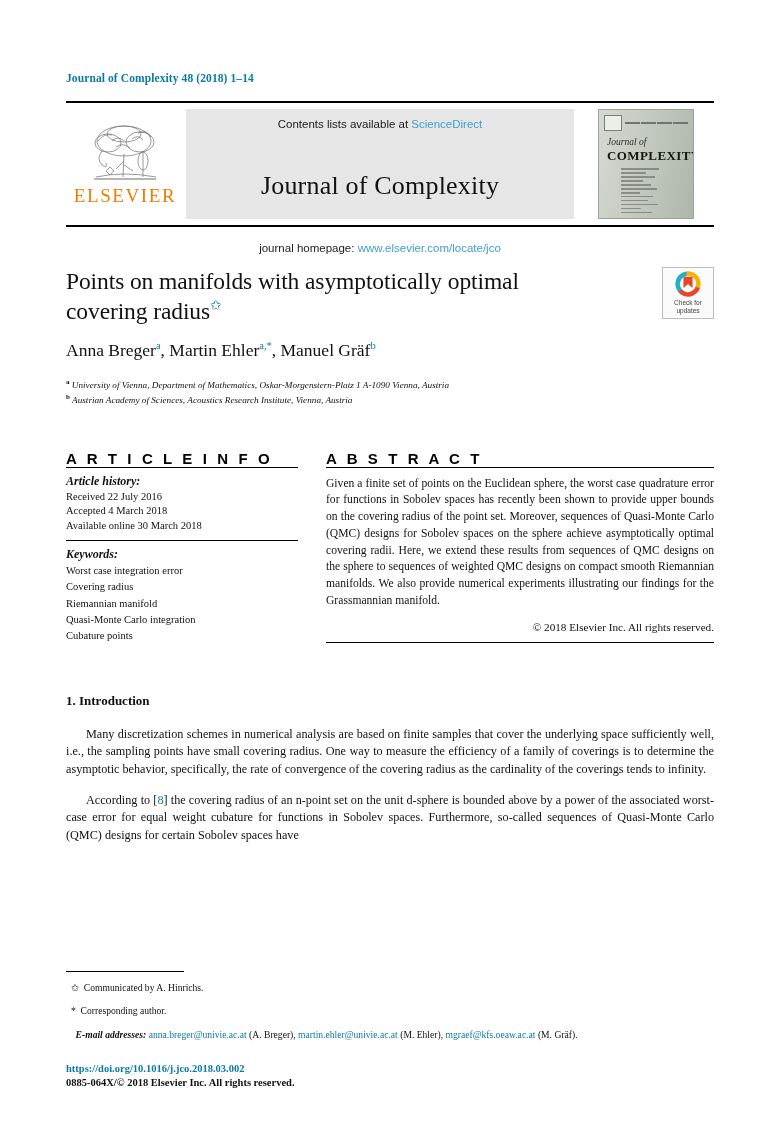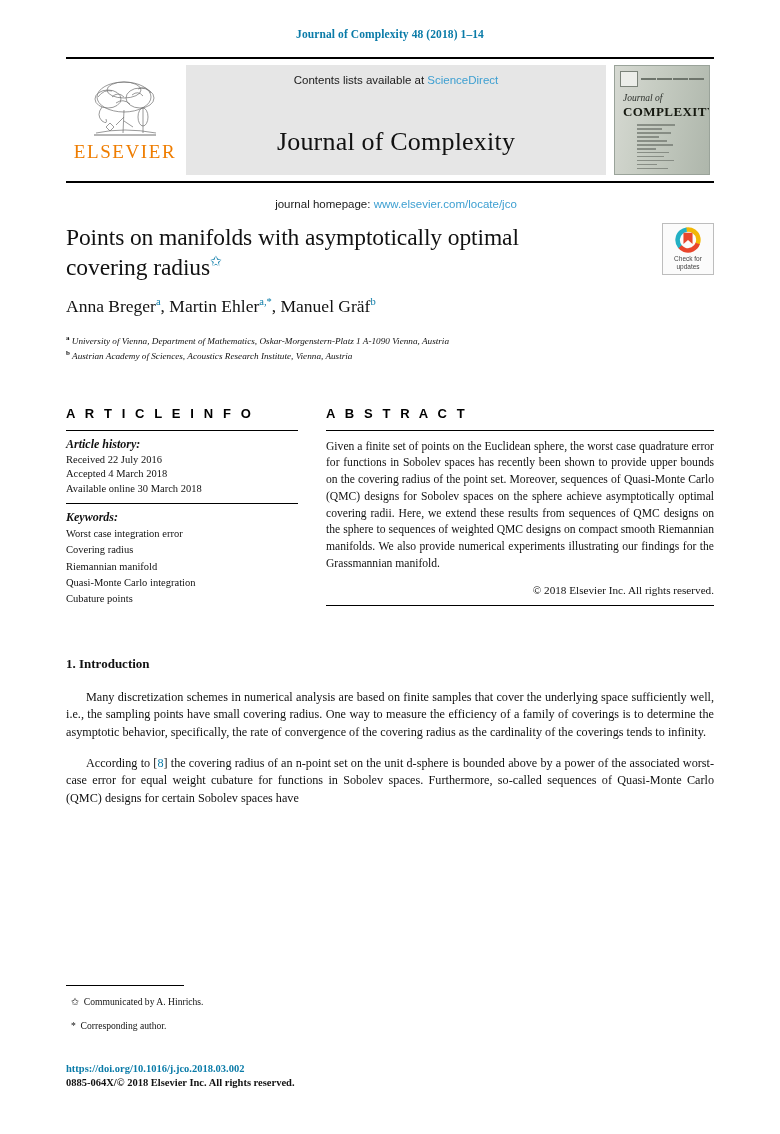--- a/index.html
+++ b/index.html
@@ -18,27 +18,27 @@
   .page {
     width: 780px;
     height: 1134px;
     position: relative;
     box-sizing: border-box;
     padding: 0 66px;
   }
 
   
   .running-head {
-    text-align: center;
+    text-align: left;
     color: #0a7ba8;
     font-family: "Liberation Serif", serif;
     font-weight: bold;
     font-size: 11.5px;
     letter-spacing: 0.1px;
-    padding-top: 28px;
+    padding-top: 72px;
   }
 
   
   .masthead {
     margin-top: 17px;
     border-top: 2.5px solid #000;
     border-bottom: 2.5px solid #000;
     height: 122px;
     display: flex;
     align-items: stretch;
@@ -88,21 +88,21 @@
   }
   .homepage-line {
     font-family: "Liberation Sans", sans-serif;
     font-size: 11.5px;
     color: #1a1a1a;
   }
   .homepage-line .hp-link { color: #3d9fd1; }
   .masthead-cover {
     width: 104px;
     flex: 0 0 104px;
-    margin: 6px 0;
+    margin: 6px 16px;
     display: flex;
     align-items: center;
     justify-content: center;
   }
   .cover-thumb {
     width: 96px;
     height: 110px;
     border: 1px solid #9aa39a;
     background: linear-gradient(100deg,#d6d9d2 0%, #c6ccc2 40%, #aeb6ab 100%);
     position: relative;
@@ -192,24 +192,23 @@
   .info-abstract {
     margin-top: 42px;
     display: flex;
     gap: 28px;
   }
   .col-info { width: 232px; flex: 0 0 232px; }
   .col-abstract { flex: 1 1 auto; }
   .sec-head {
     font-family: "Liberation Sans", sans-serif;
     font-weight: bold;
-    font-size: 13px;
+    font-size: 15px;
     letter-spacing: 3.1px;
     color: #000;
-    margin-bottom: 9px;
   }
   .rule-thick { border-top: 1.6px solid #000; }
   .rule-thin  { border-top: 1px solid #000; }
   .info-group { padding-top: 6px; padding-bottom: 6px; }
   .info-label {
     font-family: "Liberation Serif", serif;
     font-style: italic;
     font-weight: bold;
     font-size: 12px;
     color: #111;
@@ -447,20 +446,29 @@
   <div class="body-sec">
     <div class="sec-title">1. Introduction</div>
     <p class="para">Many discretization schemes in numerical analysis are based on finite samples that cover the underlying space sufficiently well, i.e., the sampling points have small covering radius. One way to measure the efficiency of a family of coverings is to determine the asymptotic behavior, specifically, the rate of convergence of the covering radius as the cardinality of the coverings tends to infinity.</p>
     <p class="para"><span>According to [</span><span class="cite-link">8</span><span>] the covering radius of an n-point set on the unit d-sphere is bounded above by a power of the associated worst-case error for equal weight cubature for functions in Sobolev spaces. Furthermore, so-called sequences of Quasi-Monte Carlo (QMC) designs for certain Sobolev spaces have</span></p>
   </div>
 
   <div class="footnotes">
     <div class="fn-rule"></div>
     <div class="fn-row"><span class="fn-star-teal">✩</span>&nbsp;&nbsp;<span>Communicated by A. Hinrichs.</span></div>
     <div class="fn-row"><span class="fn-mark">*</span>&nbsp;&nbsp;<span>Corresponding author.</span></div>
+    <div class="fn-emails">
+      &nbsp;&nbsp;&nbsp;&nbsp;<span class="em-label">E-mail addresses:</span>
+      <span class="mail-link">anna.breger@univie.ac.at</span>
+      <span>(A. Breger)</span>,
+      <span class="mail-link">martin.ehler@univie.ac.at</span>
+      <span>(M. Ehler)</span>,
+      <span class="mail-link">mgraef@kfs.oeaw.ac.at</span>
+      <span>(M. Gräf)</span>.
+    </div>
   </div>
 
   <div class="footer-block">
     <div class="doi-line">https://doi.org/10.1016/j.jco.2018.03.002</div>
     <div class="issn-line">0885-064X/© 2018 Elsevier Inc. All rights reserved.</div>
   </div>
 
 </div>
 
 </body></html>

